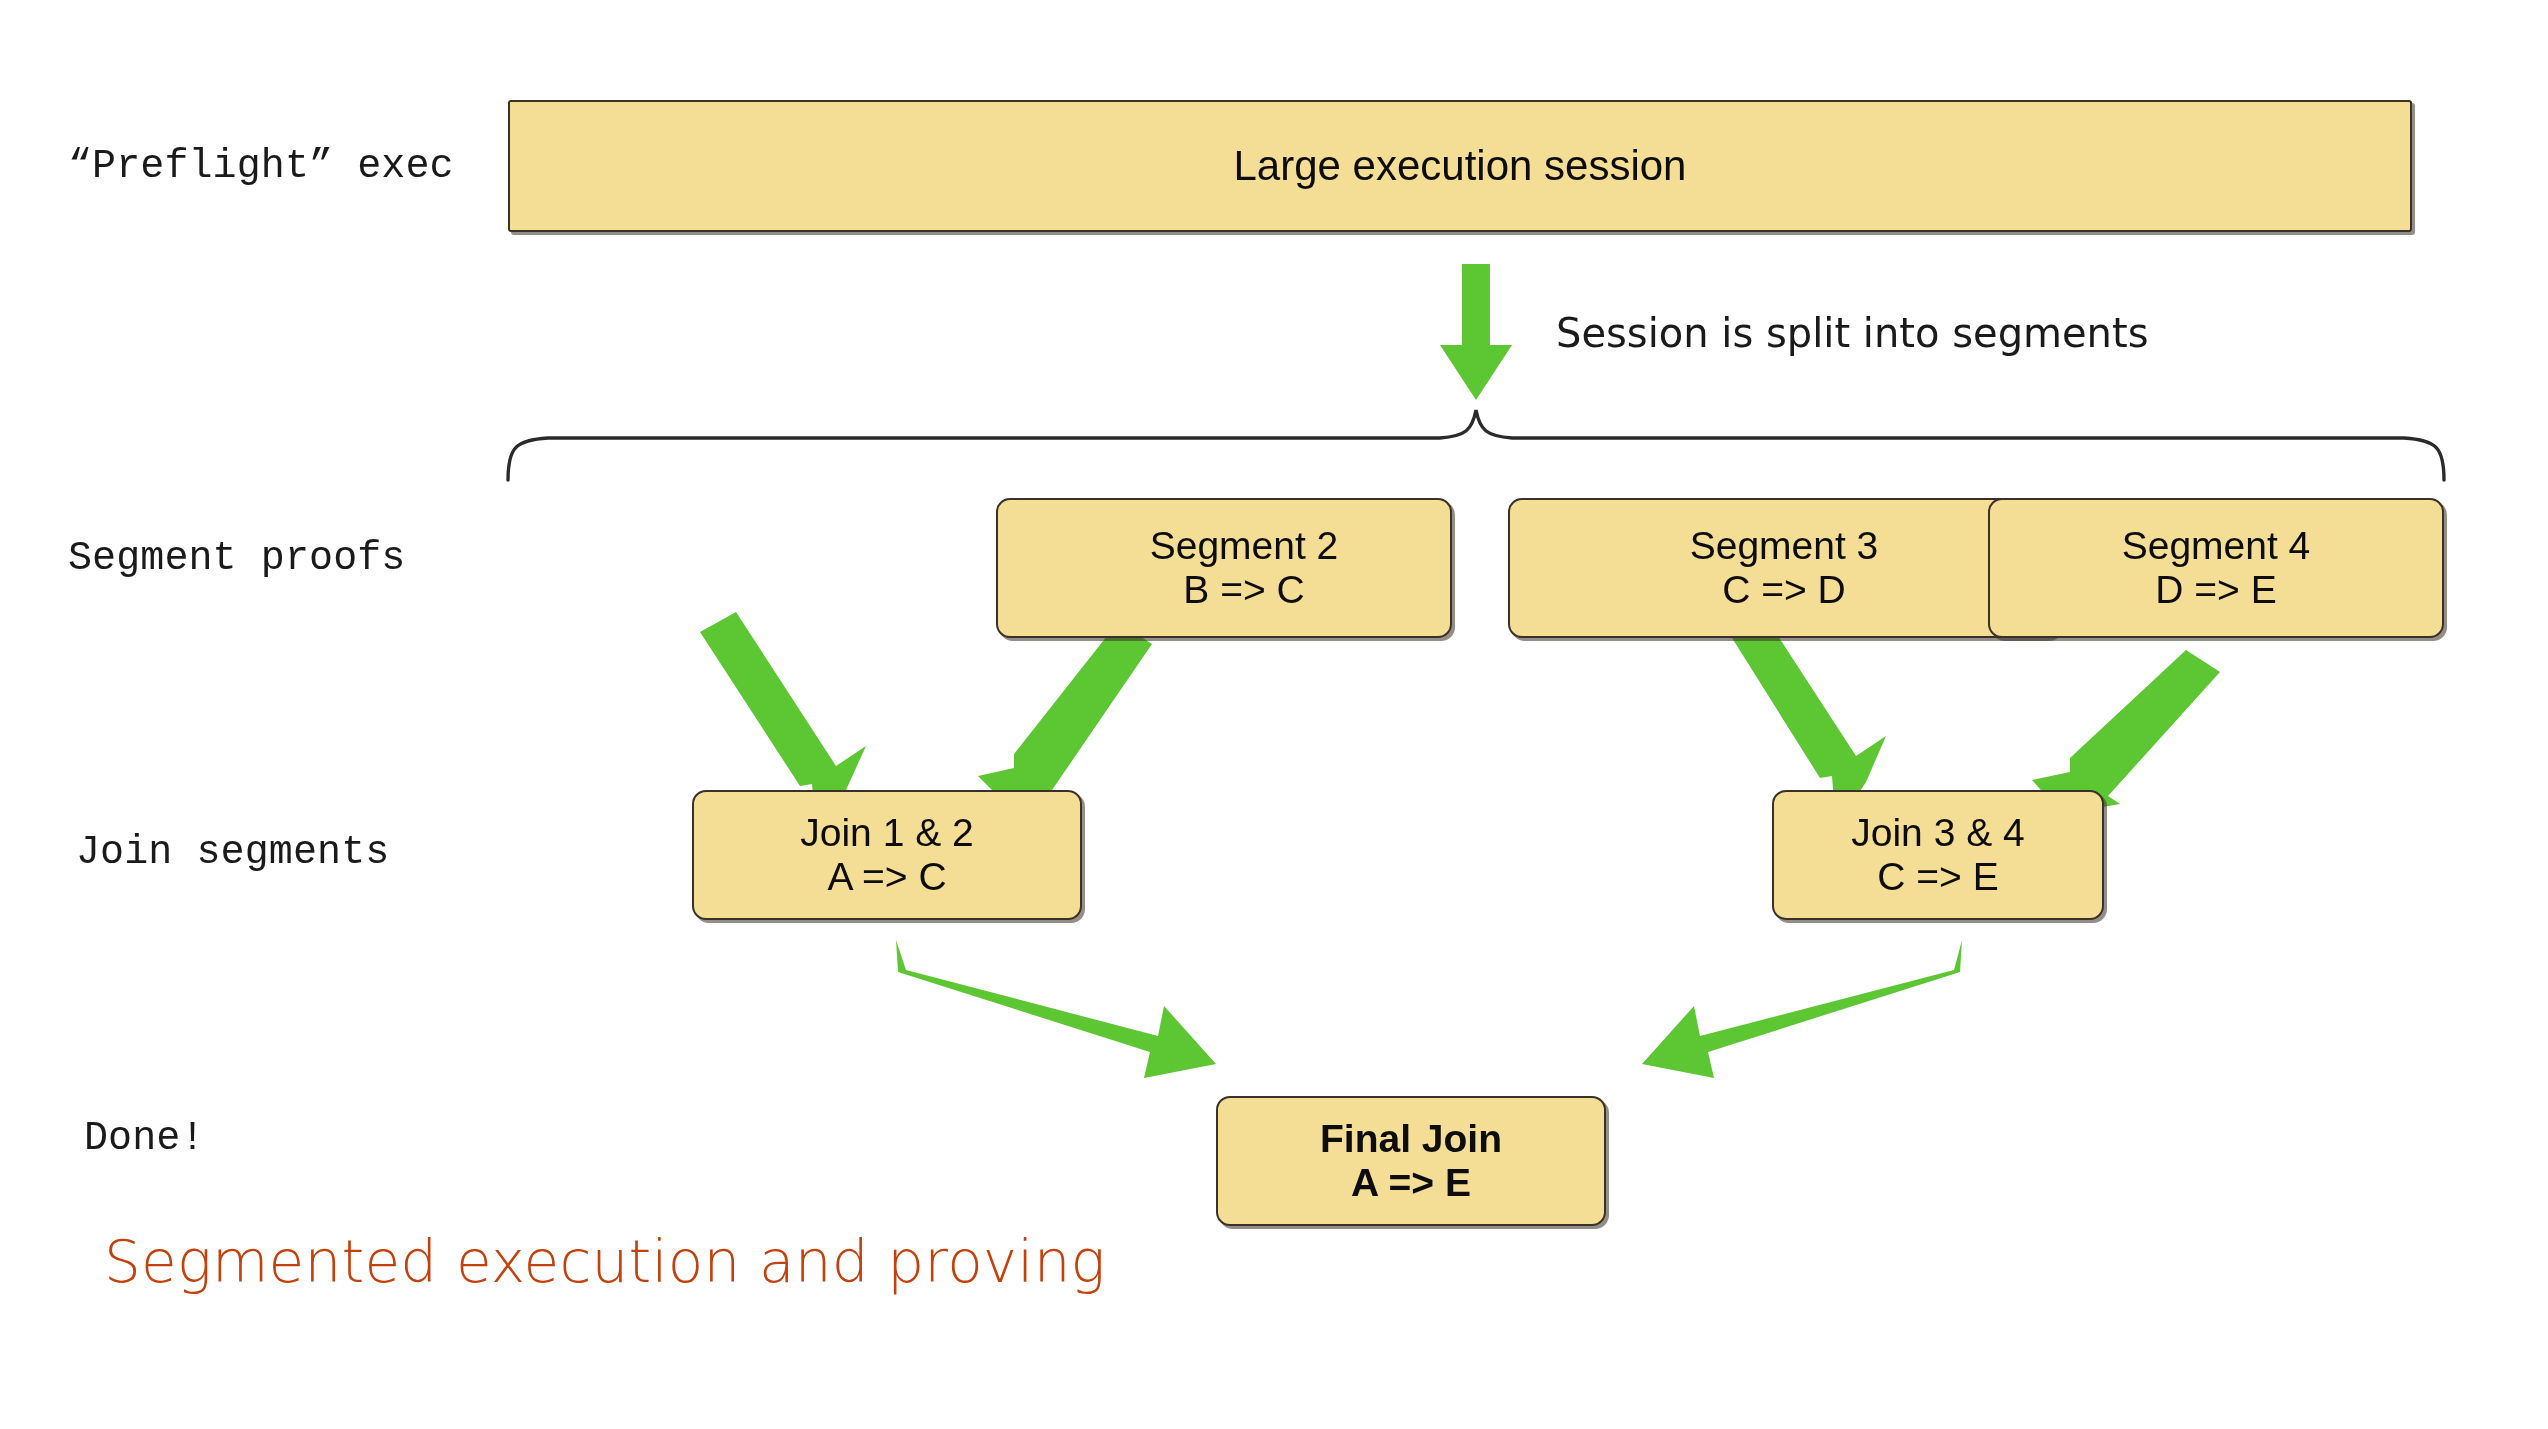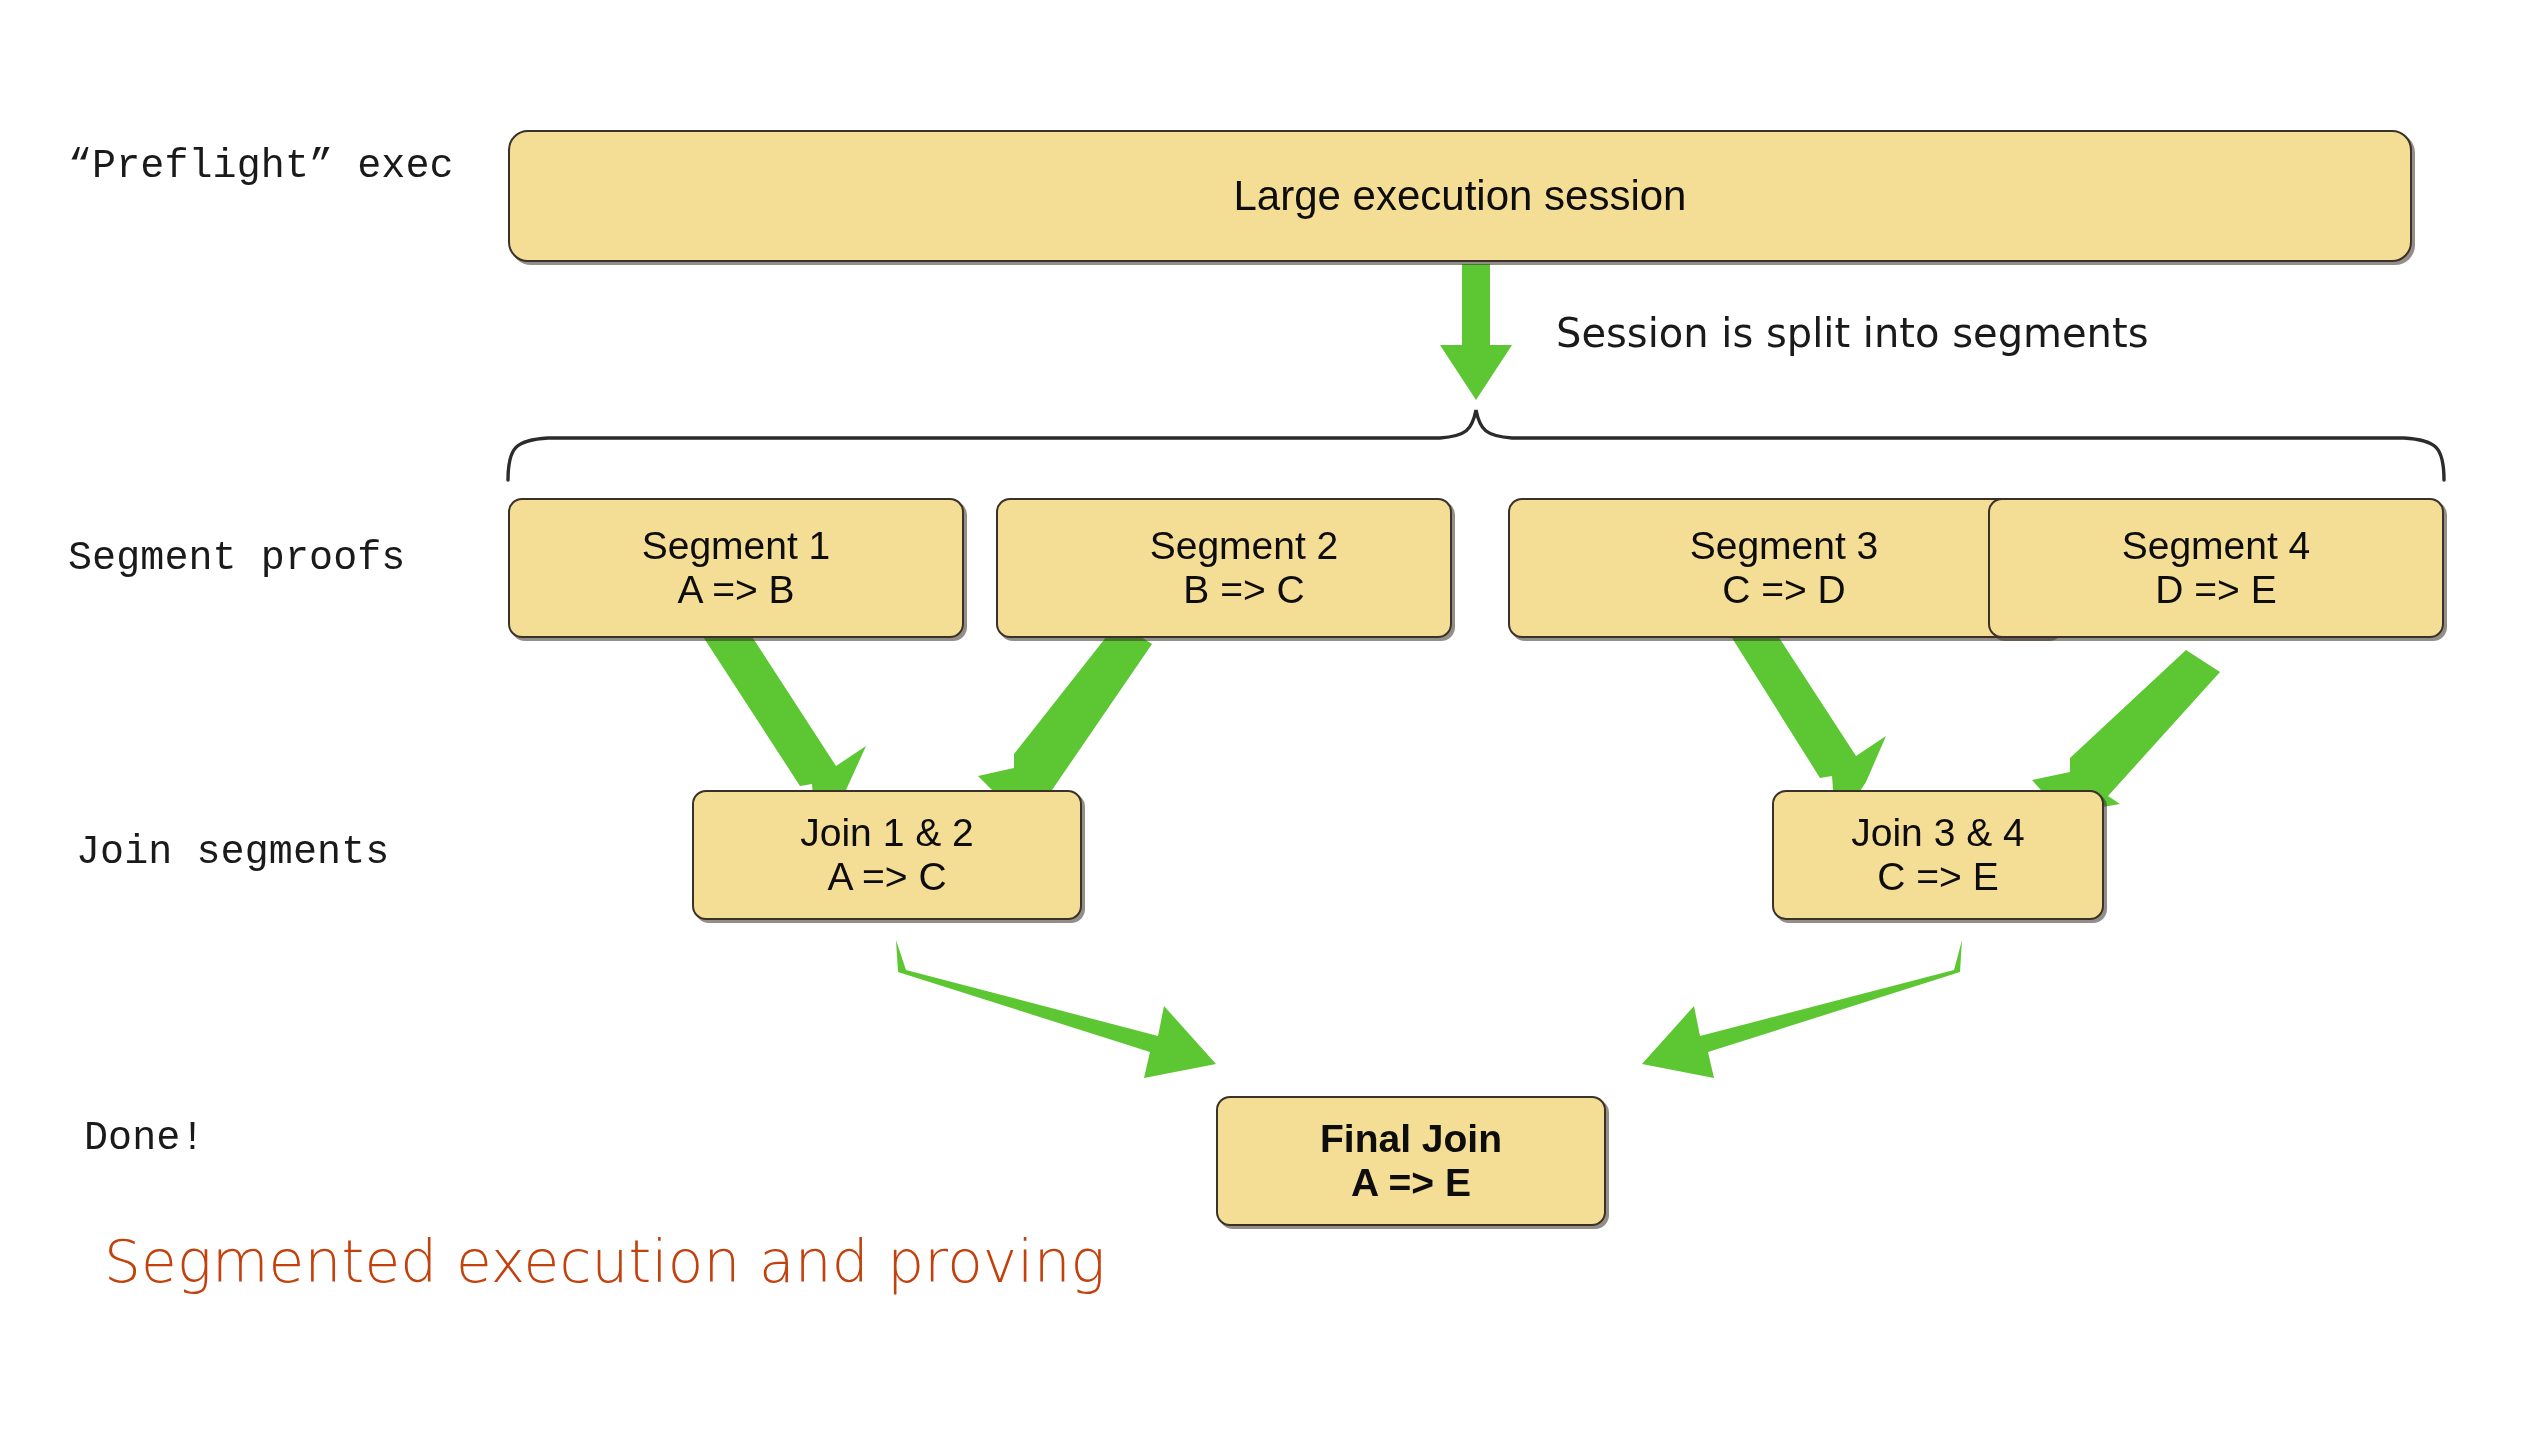--- a/index.html
+++ b/index.html
@@ -37,23 +37,22 @@
     align-items:center;
     justify-content:center;
     font-family:"Liberation Sans", sans-serif;
     color:#0d0d0d;
     text-align:center;
     line-height:1.12;
   }
   .box .l1{font-size:39px;}
   .box .l2{font-size:39px;}
   .banner{
-    border-radius:20px;
+    border-radius:3px;
     font-size:42px;
-    margin-top:30px;
   }
   .banner .l1{font-size:42px;}
 
   
   .annotation{
     position:absolute;
     font-family:"DejaVu Sans", sans-serif;
     font-size:40px;
     color:#1a1a1a;
     white-space:nowrap;
@@ -123,24 +122,20 @@
   <div class="row-label" style="left:76px; top:830px;">Join segments</div>
 
   <div class="row-label" style="left:84px; top:1116px;">Done!</div>
 
   <div class="box banner" style="left:508px; top:100px; width:1904px; height:132px;">
     <span class="l1">Large execution session</span>
   </div>
 
   <div class="annotation" style="left:1556px; top:310px;">Session is split into segments</div>
 
-  <div class="box" style="left:508px; top:498px; width:456px; height:140px;">
-    <span class="l1">Segment 1</span>
-    <span class="l2">A =&gt; B</span>
-  </div>
 
   <div class="box" style="left:996px; top:498px; width:456px; height:140px;padding-left:40px;">
     <span class="l1">Segment 2</span>
     <span class="l2">B =&gt; C</span>
   </div>
 
   <div class="box" style="left:1508px; top:498px; width:552px; height:140px;">
     <span class="l1">Segment 3</span>
     <span class="l2">C =&gt; D</span>
   </div>

